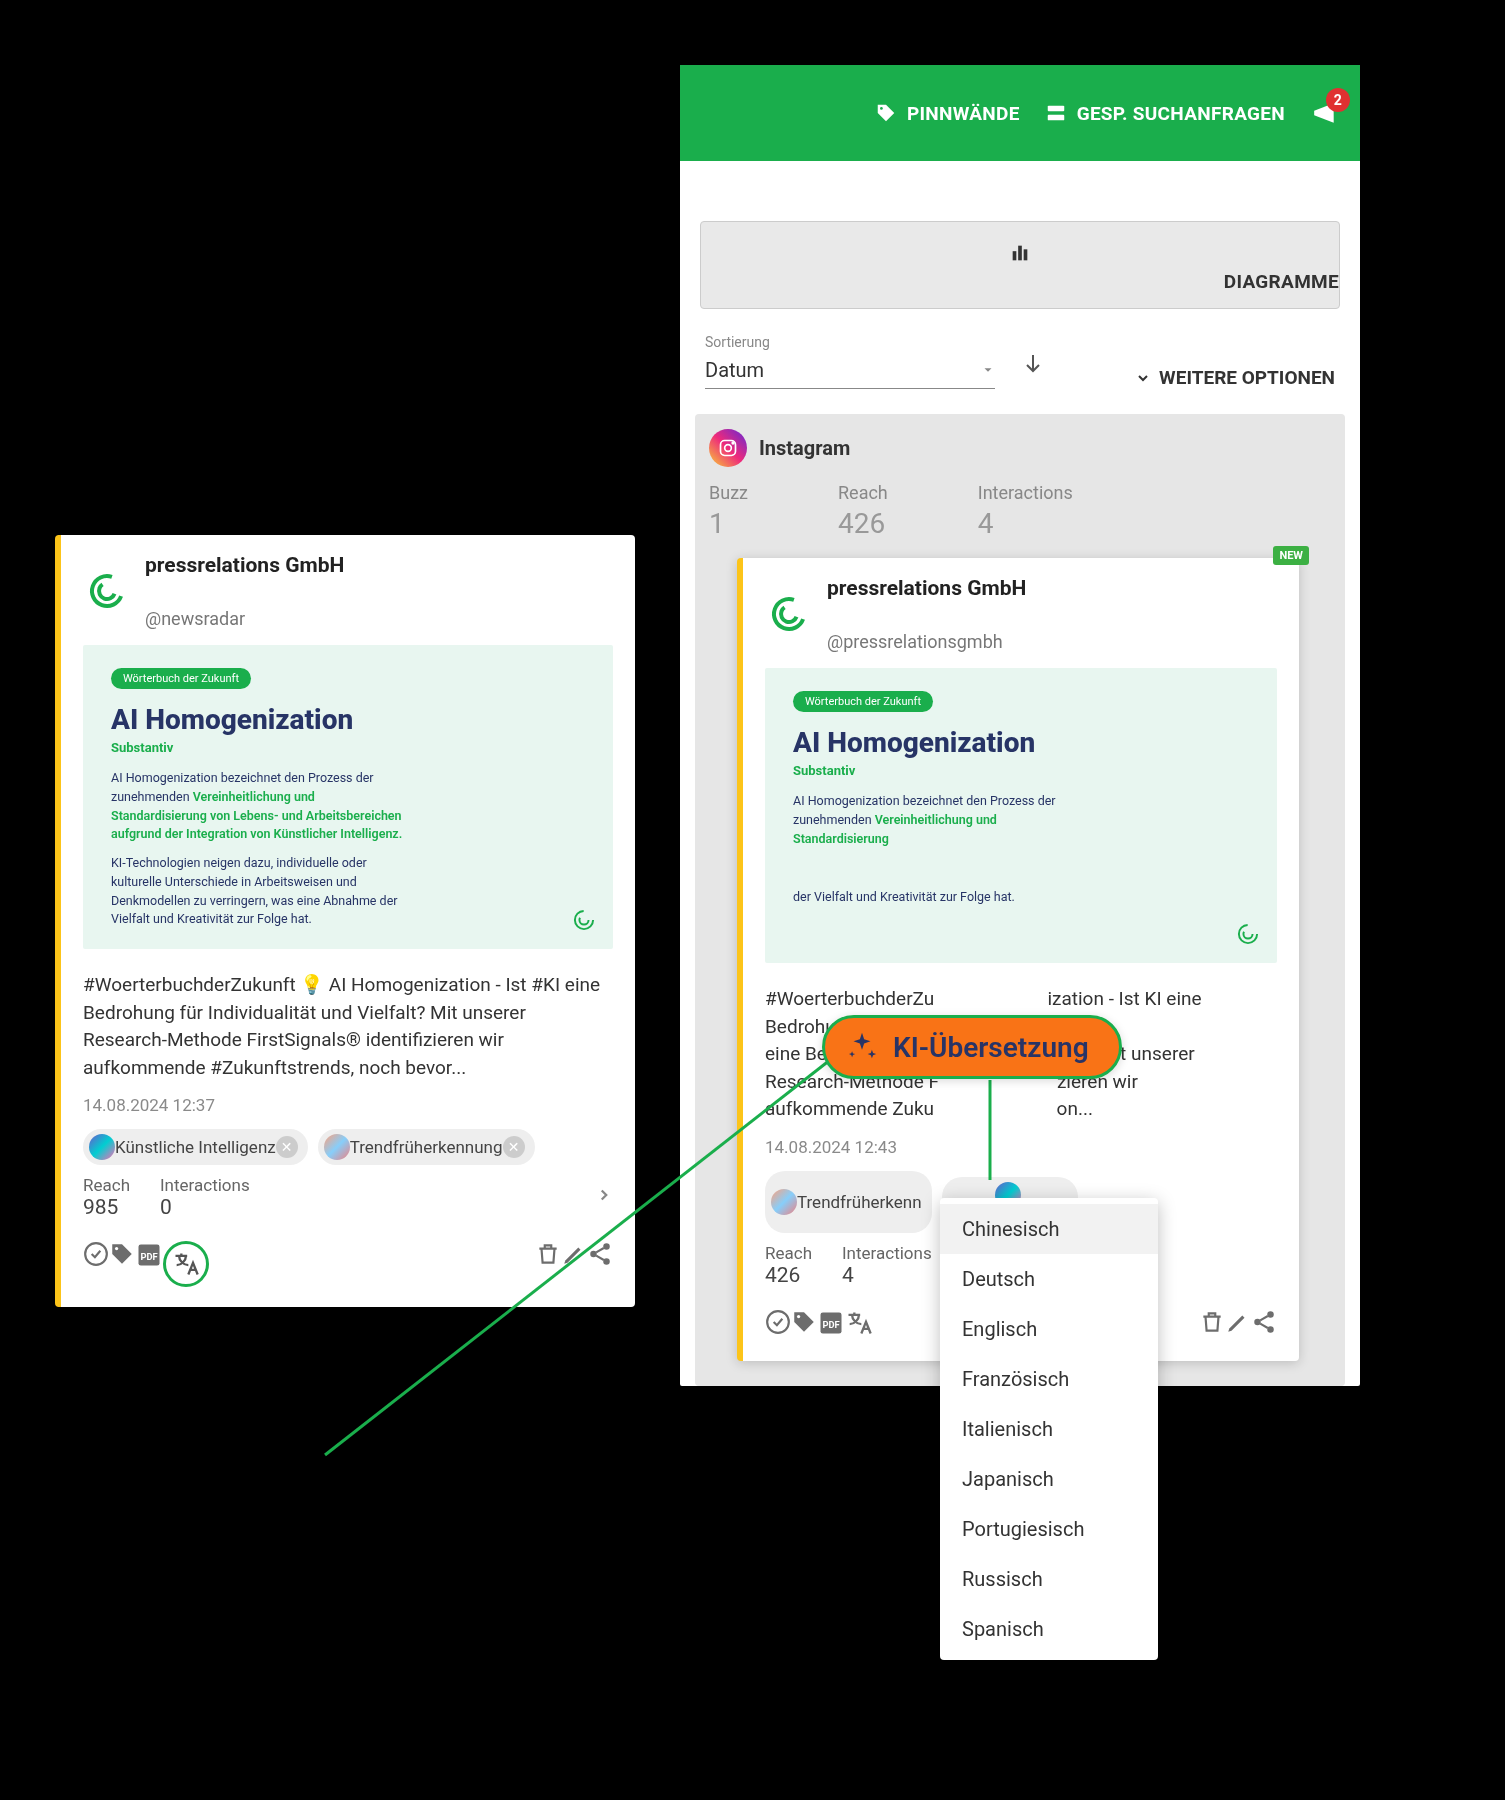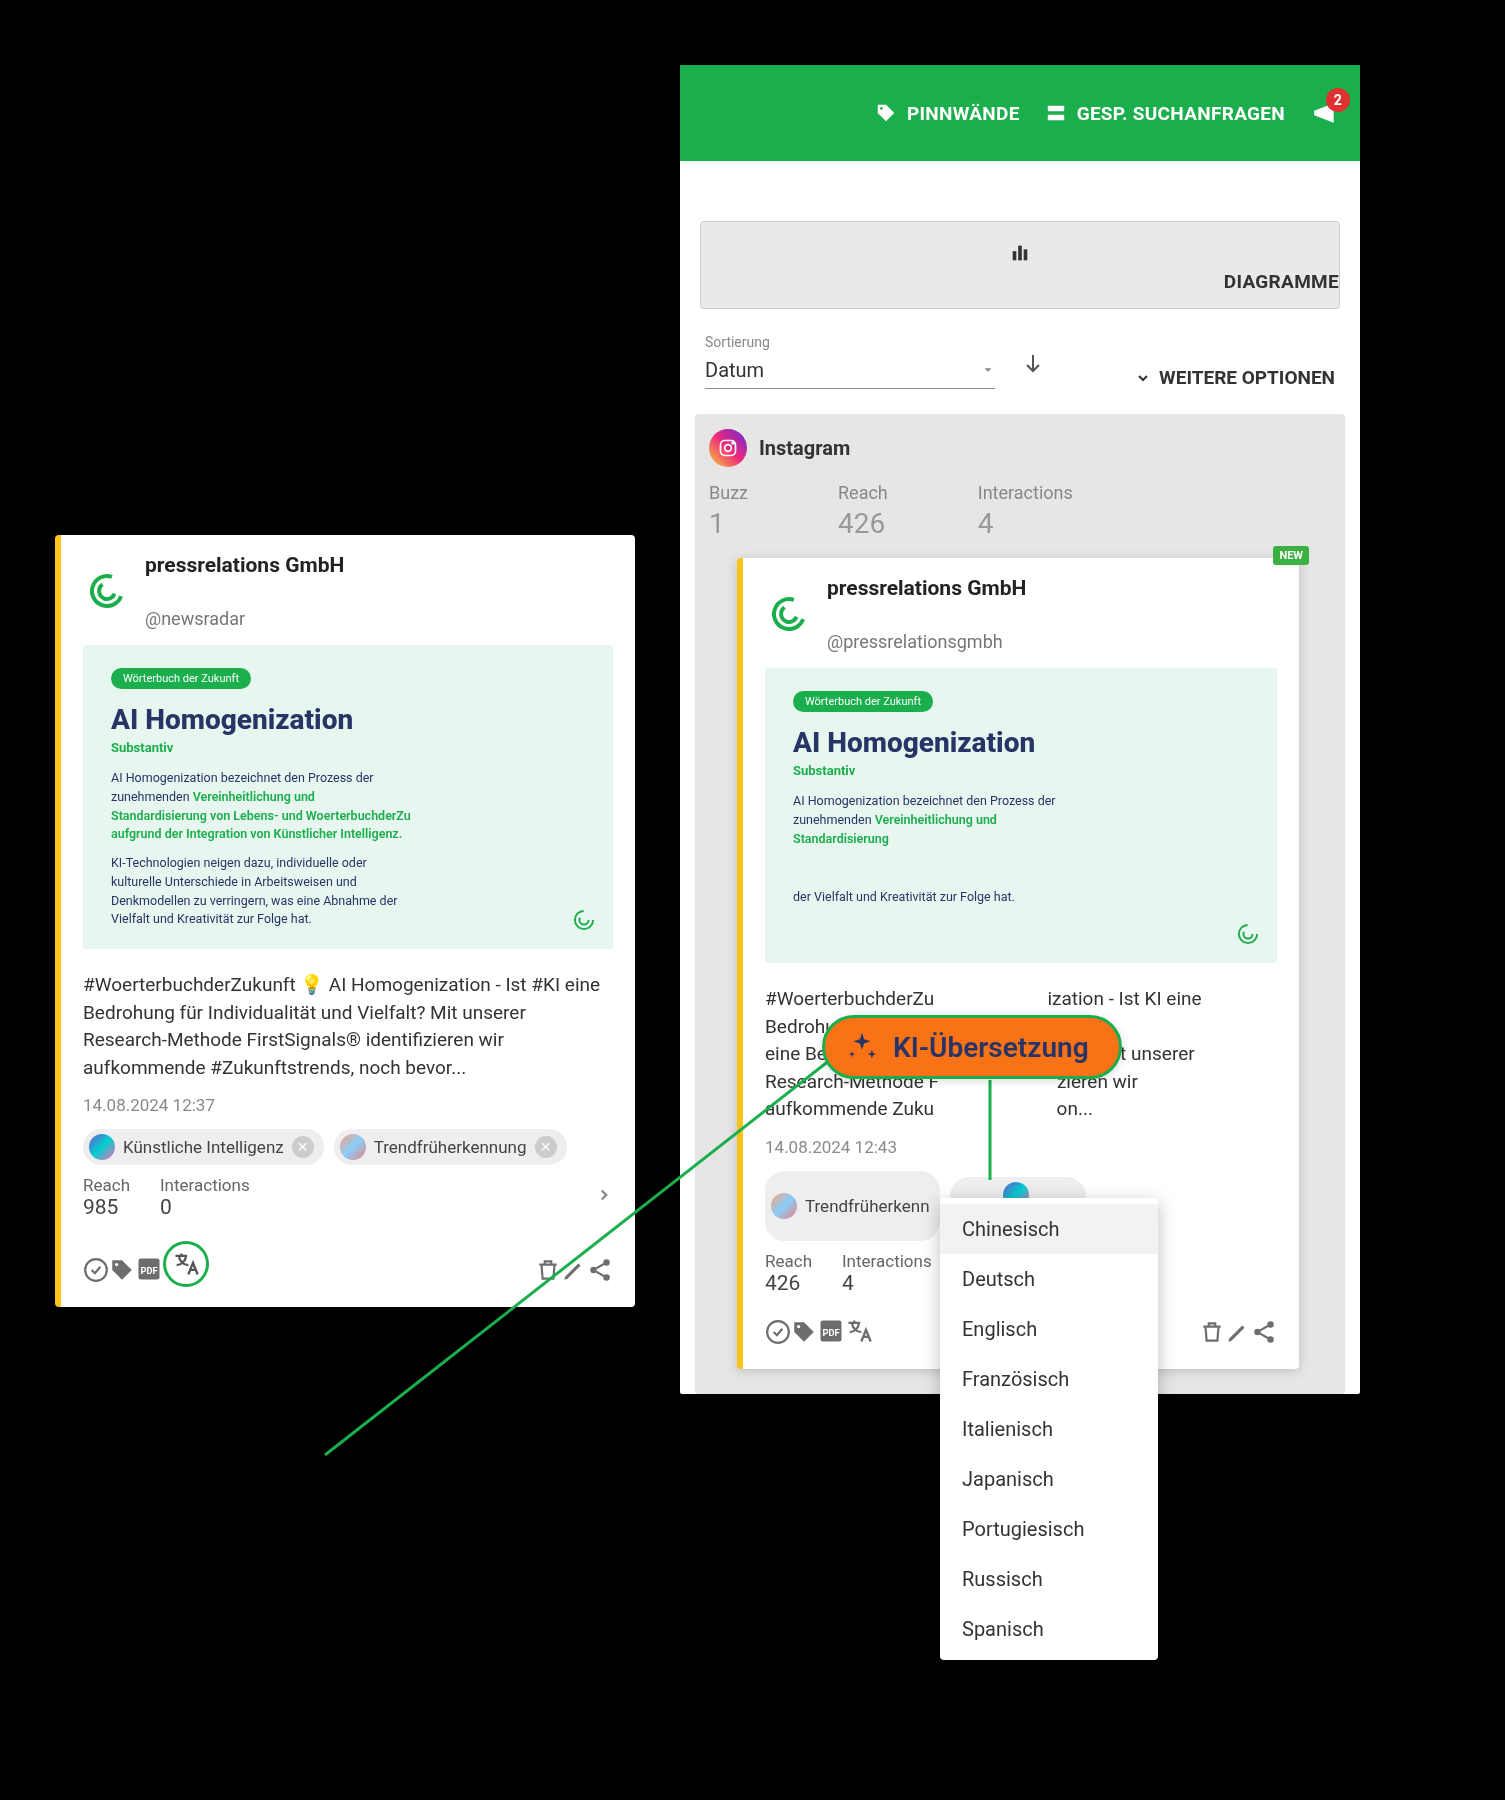--- a/index.html
+++ b/index.html
@@ -166,42 +166,42 @@
     color: #333;
     font-size: 19px;
     line-height: 1.45;
   }
   .timestamp { padding: 14px 22px 14px; color: #8a8a8a; font-size: 17px; }
   .tags { padding: 0 22px; display: flex; flex-wrap: wrap; gap: 10px; }
   .tag {
     background: #eee;
     border-radius: 20px;
     padding: 5px 10px 5px 6px;
-    display: flex; align-items: center; gap: 8px;
+    display: flex; align-items: center; gap: 0;
     font-size: 17px; color: #444;
   }
   .tag .tico {
     width: 26px; height: 26px; border-radius: 50%;
     background: linear-gradient(135deg,#6a5acd,#00ced1,#ff69b4);
   }
   .tag .tico2 {
     width: 26px; height: 26px; border-radius: 50%;
     background: linear-gradient(135deg,#ffa07a,#87cefa,#f08080);
   }
   .tag .x {
     width: 22px; height: 22px; border-radius: 50%;
     background: #ccc; color: #fff;
     display: flex; align-items: center; justify-content: center;
     font-size: 14px;
   }
   .reach-row { padding: 10px 22px 0; display: flex; gap: 30px; color: #666; font-size: 17px; align-items: center; }
   .reach-row .v { color: #444; font-size: 21px; }
   .reach-row .chev { margin-left: auto; color: #888; }
   .action-row {
-    display: flex; align-items: flex-end; 
+    display: flex; align-items: flex-start; 
     padding: 22px 22px 20px;
     color: #6d6d6d;
   }
   .action-row .spacer { flex: 1; }
   .action-row svg { cursor: pointer; }
   .translate-circle {
     border: 3px solid #1aae4c;
     border-radius: 50%;
     padding: 6px;
     display: inline-flex;
@@ -262,21 +262,21 @@
     <div>
       <div class="name">pressrelations GmbH</div>
       <div class="handle">@newsradar</div>
     </div>
   </div>
 
   <div class="preview">
     <span class="pill">Wörterbuch der Zukunft</span>
     <h2>AI Homogenization</h2>
     <div class="subst">Substantiv</div>
-    <div class="desc"><span>AI Homogenization bezeichnet den Prozess der zunehmenden </span><span class="hl">Vereinheitlichung und Standardisierung von Lebens- und WoerterbuchderZu aufgrund der Integration von Künstlicher Intelligenz.</span></div>
+    <div class="desc"><span>AI Homogenization bezeichnet den Prozess der zunehmenden </span><span class="hl">Vereinheitlichung und Standardisierung von Lebens- und Arbeitsbereichen aufgrund der Integration von Künstlicher Intelligenz.</span></div>
     <div class="desc2">KI-Technologien neigen dazu, individuelle oder kulturelle Unterschiede in Arbeitsweisen und Denkmodellen zu verringern, was eine Abnahme der Vielfalt und Kreativität zur Folge hat.</div>
     <div class="corner-mark">
       <svg width="26" height="26" viewBox="0 0 40 40">
           <circle cx="20" cy="20" r="14" fill="none" stroke="#1aae4c" stroke-width="3" stroke-dasharray="65 35"></circle>
           <circle cx="20" cy="20" r="7" fill="none" stroke="#1aae4c" stroke-width="3" stroke-dasharray="25 25"></circle>
         </svg>
     </div>
   </div>
 
   <div class="post-text">#WoerterbuchderZukunft 💡 AI Homogenization - Ist #KI eine Bedrohung für Individualität und Vielfalt? Mit unserer Research-Methode FirstSignals® identifizieren wir aufkommende #Zukunftstrends, noch bevor...</div>

